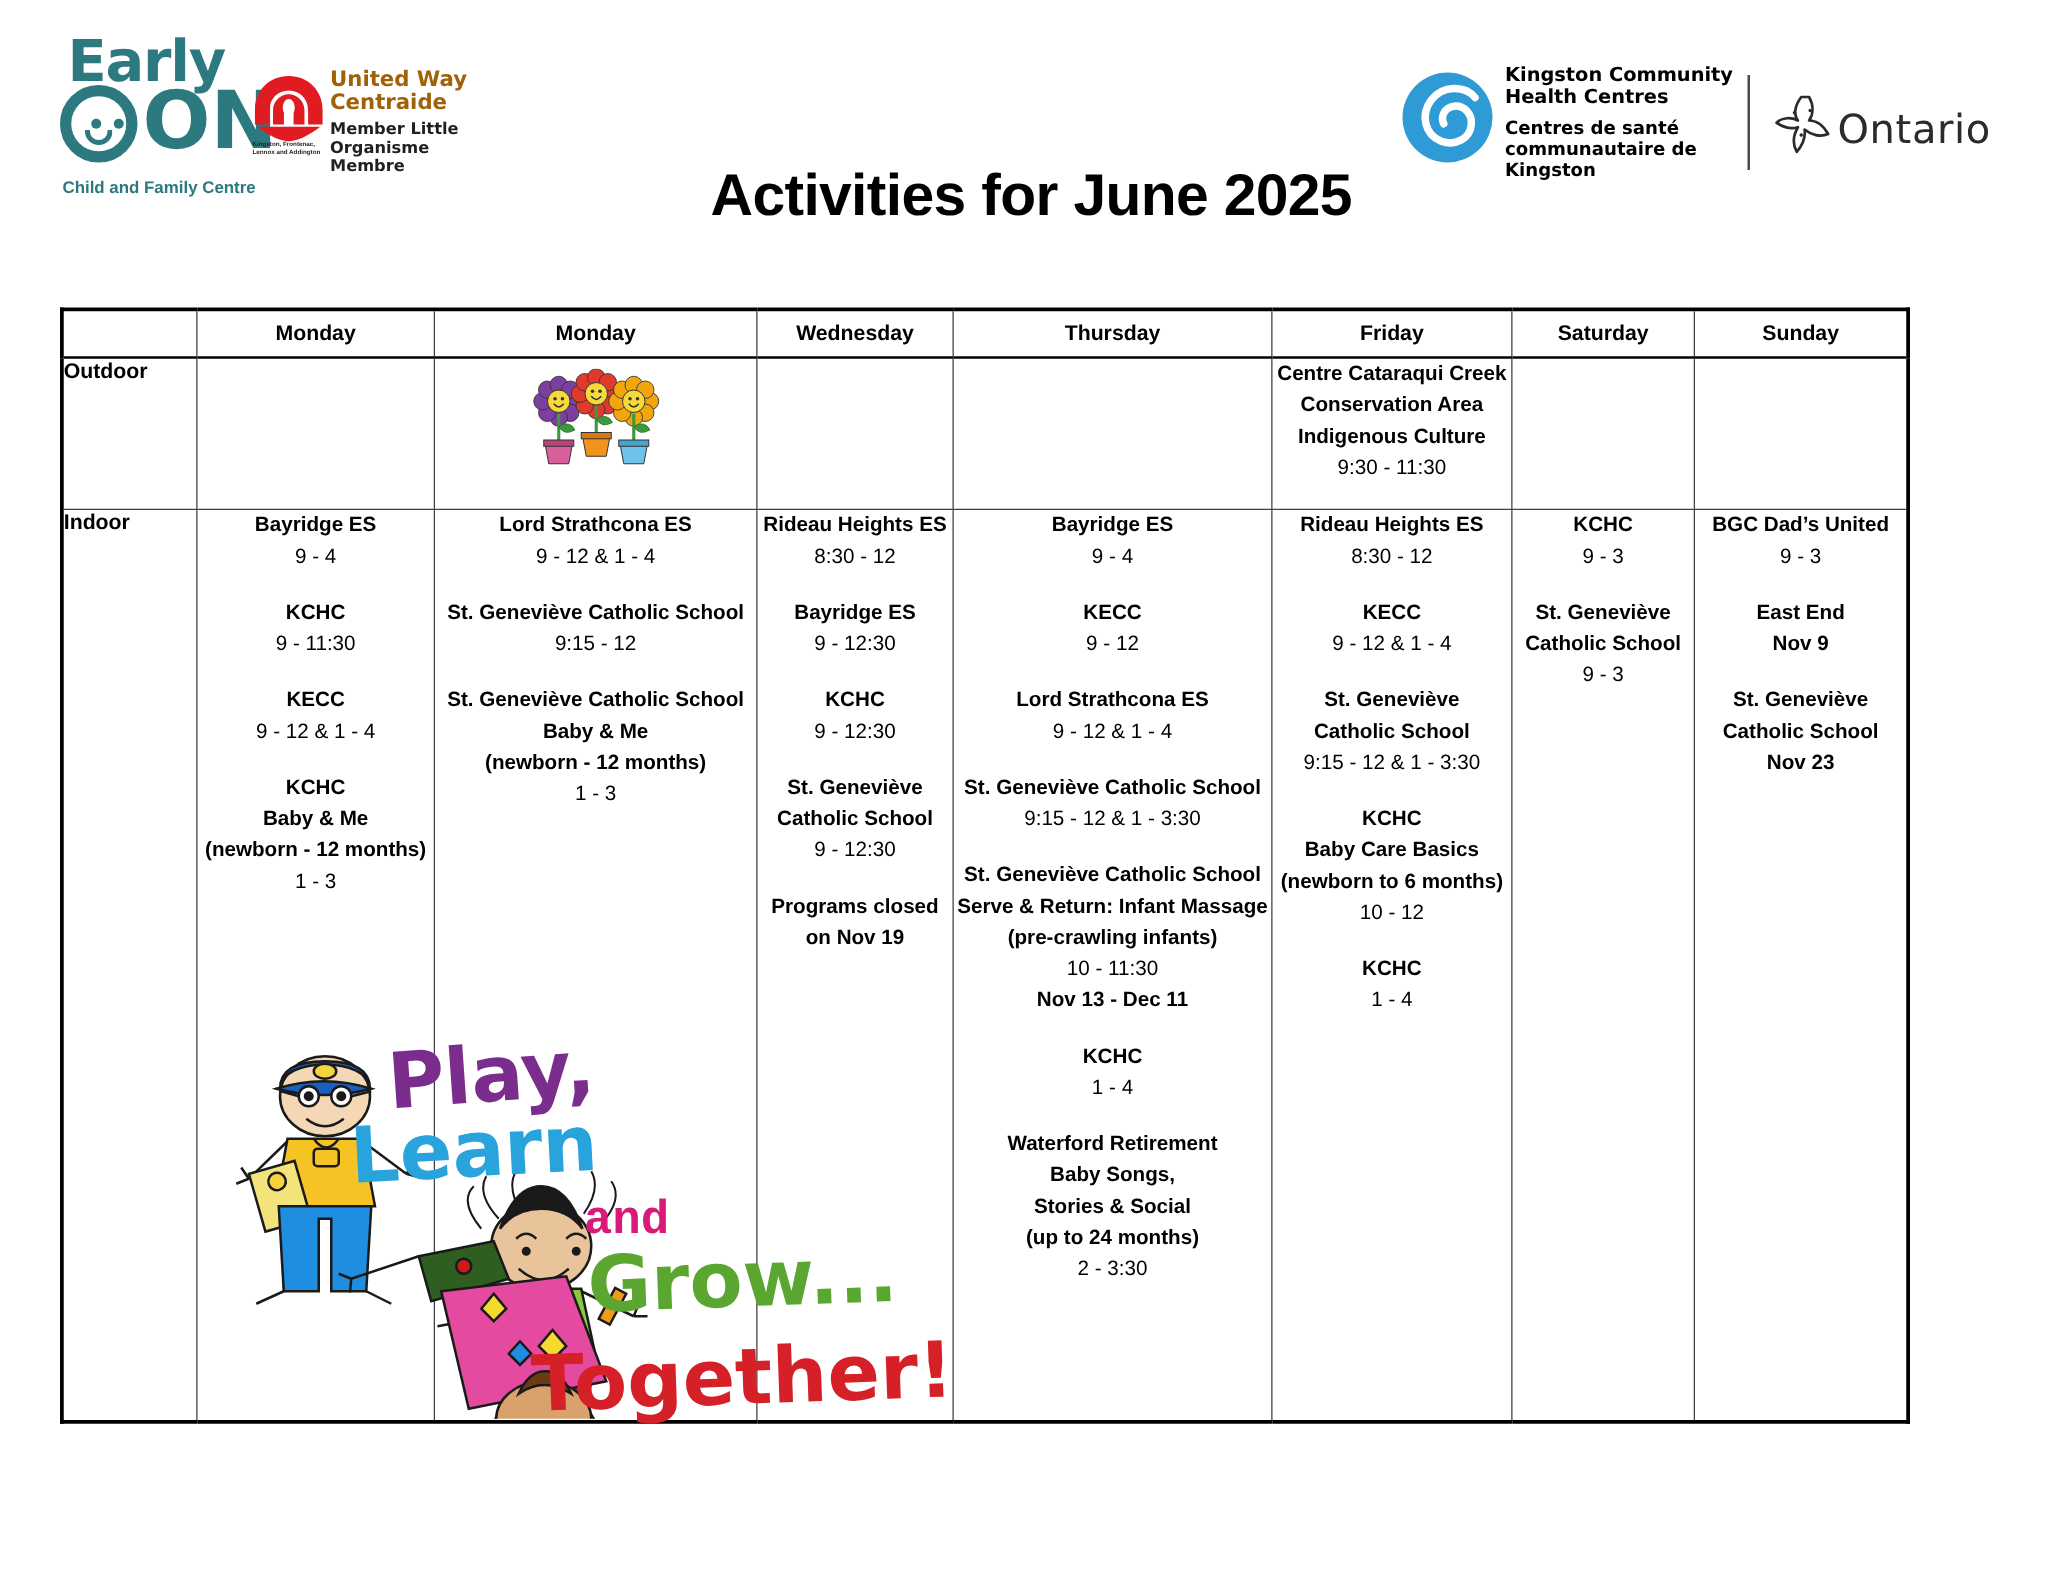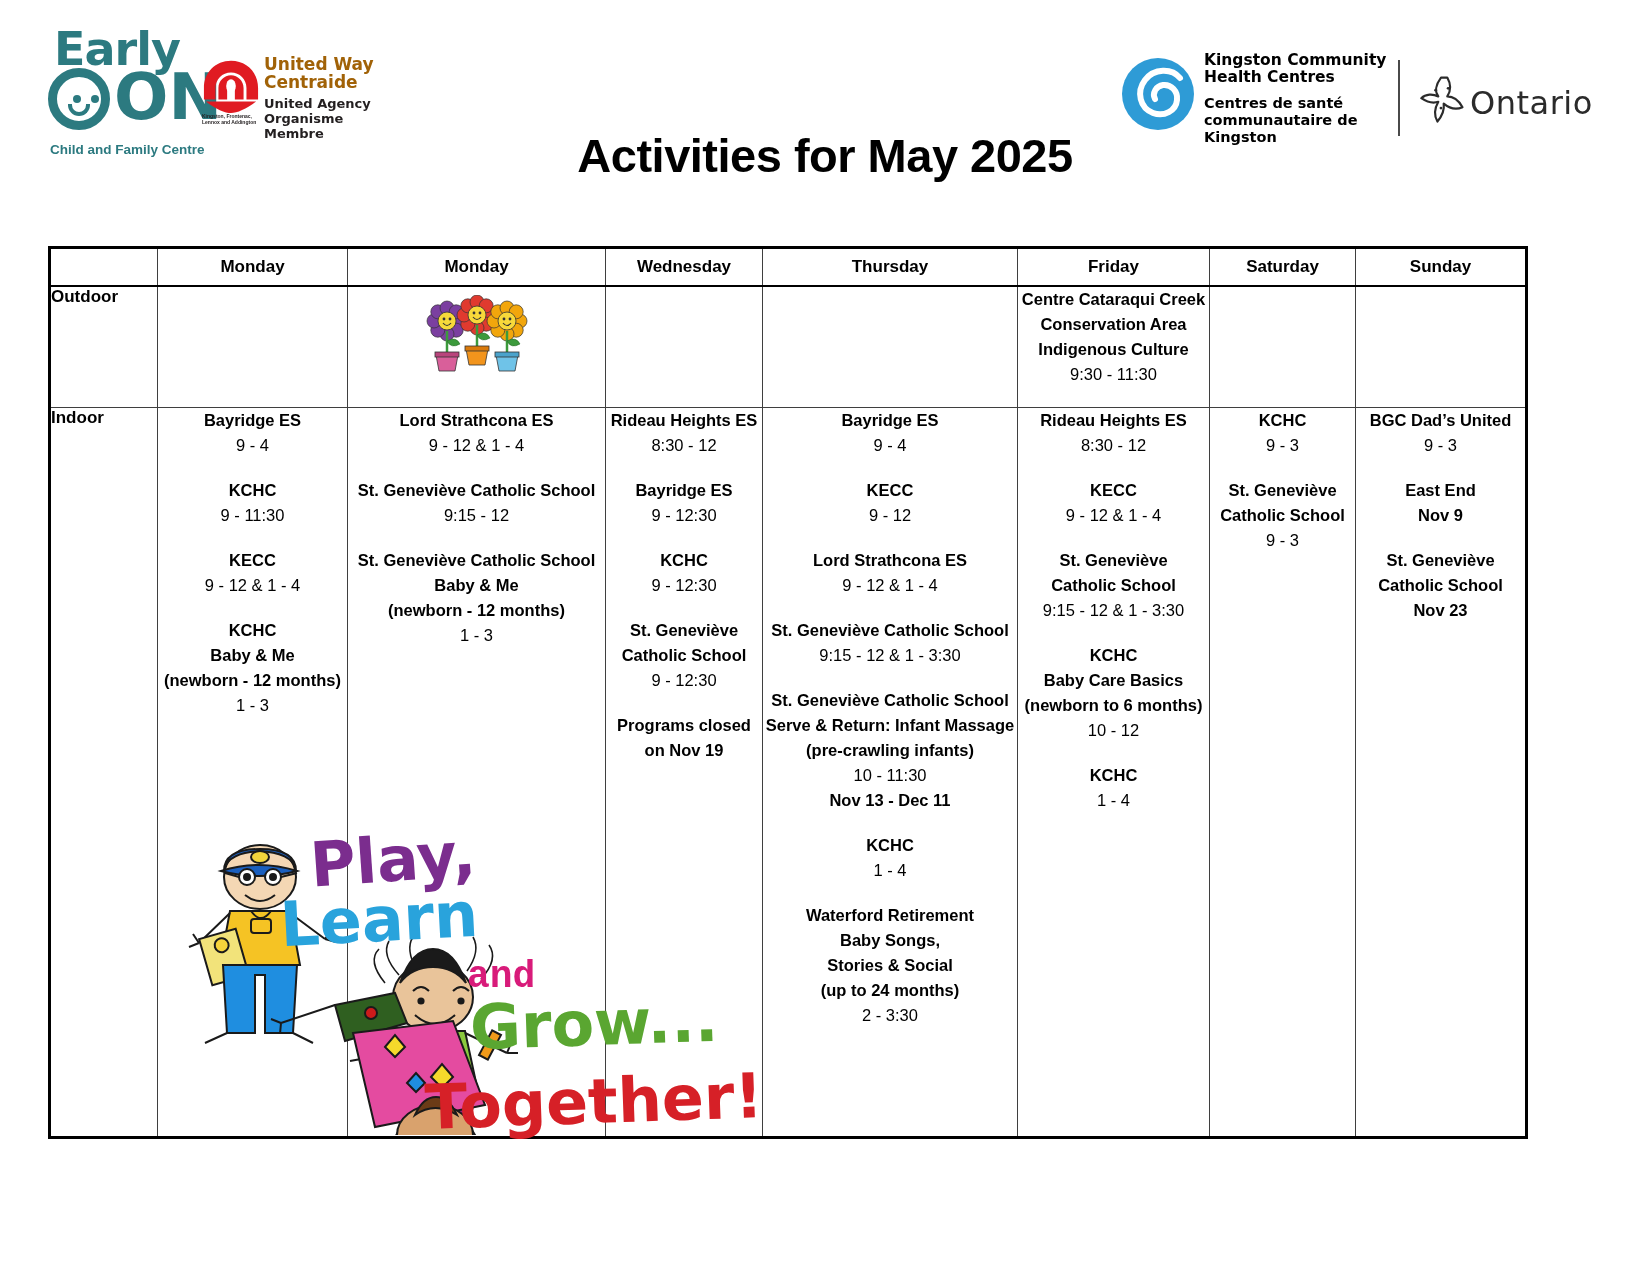--- a/index.html
+++ b/index.html
@@ -134,21 +134,21 @@
     <div class="unitedway">
       <svg class="uw-mark" viewBox="0 0 60 60">
         <path d="M30 4 C14 4 2 16 2 32 L2 44 L14 44 L14 32 C14 23 21 16 30 16 C39 16 46 23 46 32 L46 44 L58 44 L58 32 C58 16 46 4 30 4 Z" fill="#e01b22"></path>
         <path d="M30 19 C23 19 17 25 17 32 L17 44 L26 44 L26 32 C26 30 28 28 30 28 C32 28 34 30 34 32 L34 44 L43 44 L43 32 C43 25 37 19 30 19 Z" fill="#e01b22"></path>
         <path d="M4 46 C14 54 24 58 30 58 C36 58 46 54 56 46 Z" fill="#e01b22"></path>
         <ellipse cx="30" cy="30" rx="5" ry="7" fill="#ffffff"></ellipse>
       </svg>
       <div class="uw-txt">
         <div class="uw-l1">United Way</div>
         <div class="uw-l1">Centraide</div>
-        <div class="uw-l2">United Agency</div>
+        <div class="uw-l2">Member Little</div>
         <div class="uw-l2" style="margin-top:0">Organisme Membre</div>
       </div>
       <div class="uw-micro">Kingston, Frontenac, Lennox and Addington</div>
     </div>
 
     <div class="kchc">
       <svg class="kchc-mark" viewBox="0 0 76 76">
         <circle cx="38" cy="38" r="36" fill="#2e9bd6"></circle>
         <path d="M60 22 C52 12 34 12 25 24 C16 36 20 52 33 57 C44 61 56 55 57 44 C58 35 51 28 43 29 C36 30 32 37 35 43" fill="none" stroke="#ffffff" stroke-width="6" stroke-linecap="round"></path>
       </svg>
@@ -165,21 +165,21 @@
       <svg class="ont-tri" viewBox="0 0 60 58">
         <path d="M30 4 C24 12 23 20 27 25 C21 22 13 22 8 27 C14 31 21 33 27 31 C23 38 22 46 26 53 C31 47 34 40 33 33 C39 38 47 40 54 37 C50 30 44 25 37 25 C41 19 41 11 37 4 Z" fill="none" stroke="#2b2b2b" stroke-width="2.4" stroke-linejoin="round"></path>
         <circle cx="24" cy="18" r="1.6" fill="#2b2b2b"></circle>
         <circle cx="38" cy="16" r="1.6" fill="#2b2b2b"></circle>
         <circle cx="30" cy="38" r="1.6" fill="#2b2b2b"></circle>
       </svg>
       <div class="ont-word">Ontario</div>
     </div>
   </div>
 
-  <div class="title">Activities for May 2025</div>
+  <div class="title">Activities for June 2025</div>
 
   <table class="sched">
     <colgroup>
       <col style="width:108px">
         <col style="width:190px">
         <col style="width:258px">
         <col style="width:157px">
       <col style="width:255px">
         <col style="width:192px">
         <col style="width:146px">

